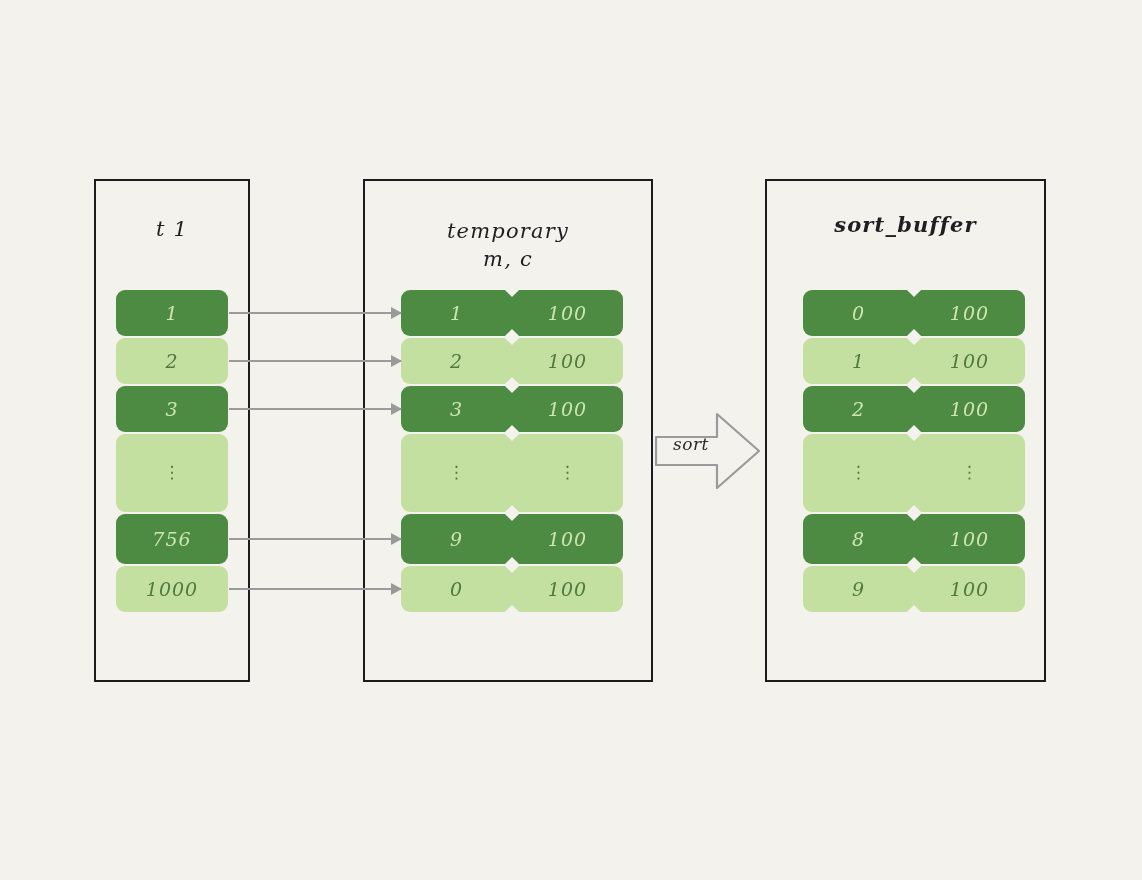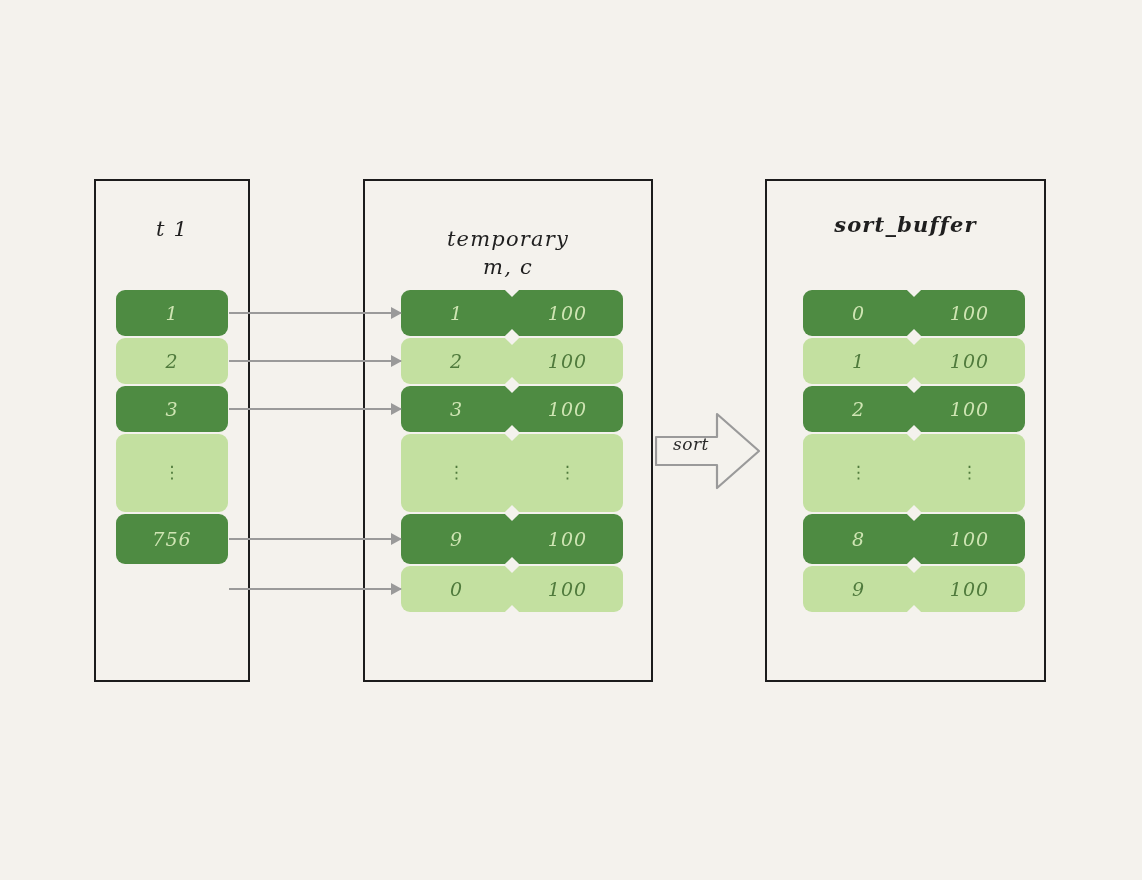--- a/index.html
+++ b/index.html
@@ -119,24 +119,27 @@
       </div>
       <div class="row dark" style="top: 96px; height: 46px; width: 112px;">
         <div class="cell">3</div>
       </div>
       <div class="row light" style="top: 144px; height: 78px; width: 112px;">
         <div class="cell dots">⋮</div>
       </div>
       <div class="row dark" style="top: 224px; height: 50px; width: 112px;">
         <div class="cell">756</div>
       </div>
+      <div class="row light" style="top: 276px; height: 46px; width: 112px;">
+        <div class="cell">1000</div>
+      </div>
     </div>
 
   <div class="frame" id="frame-1" style="left:363px;top:179px;width:290px;height:503px;">
-    <div class="frame-title" style="top:44px;">temporary
+    <div class="frame-title" style="top:36px;">temporary
 m, c</div>
   </div>
   <div class="col" id="col-1" style="left:401px;top:290px;width:222px;height:324px;">
       <div class="row dark split" style="top: 0px; height: 46px; width: 222px;">
         <div class="cell">1</div>
         <div class="cell">100</div>
       </div>
       <div class="row light split" style="top: 48px; height: 46px; width: 222px;">
         <div class="cell">2</div>
         <div class="cell">100</div>

